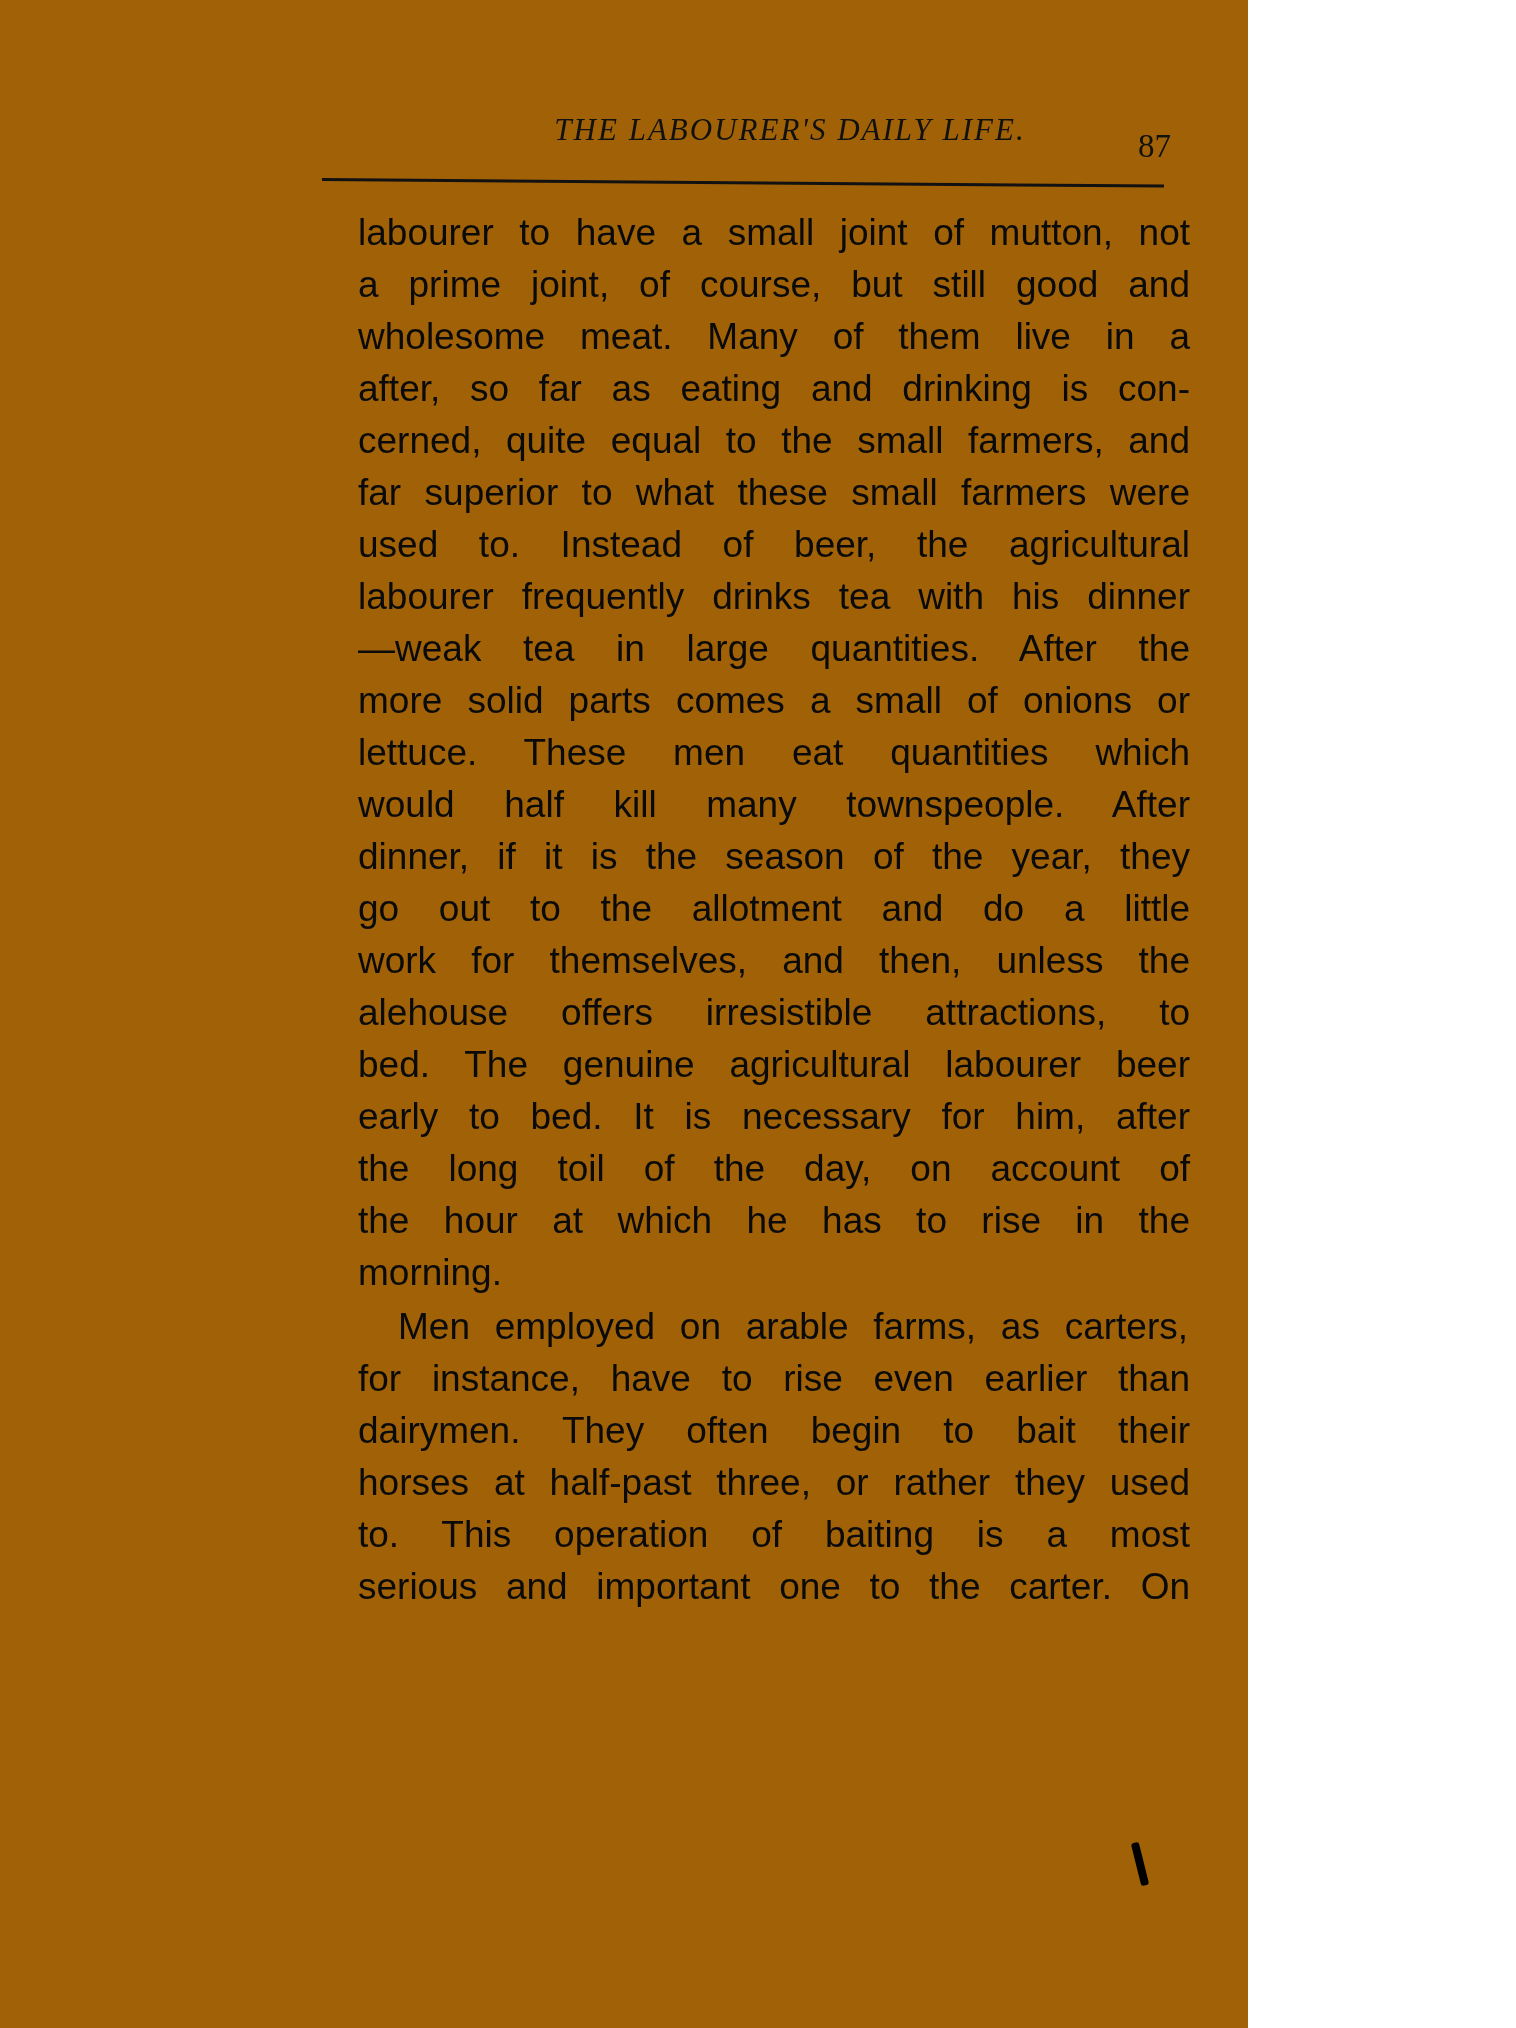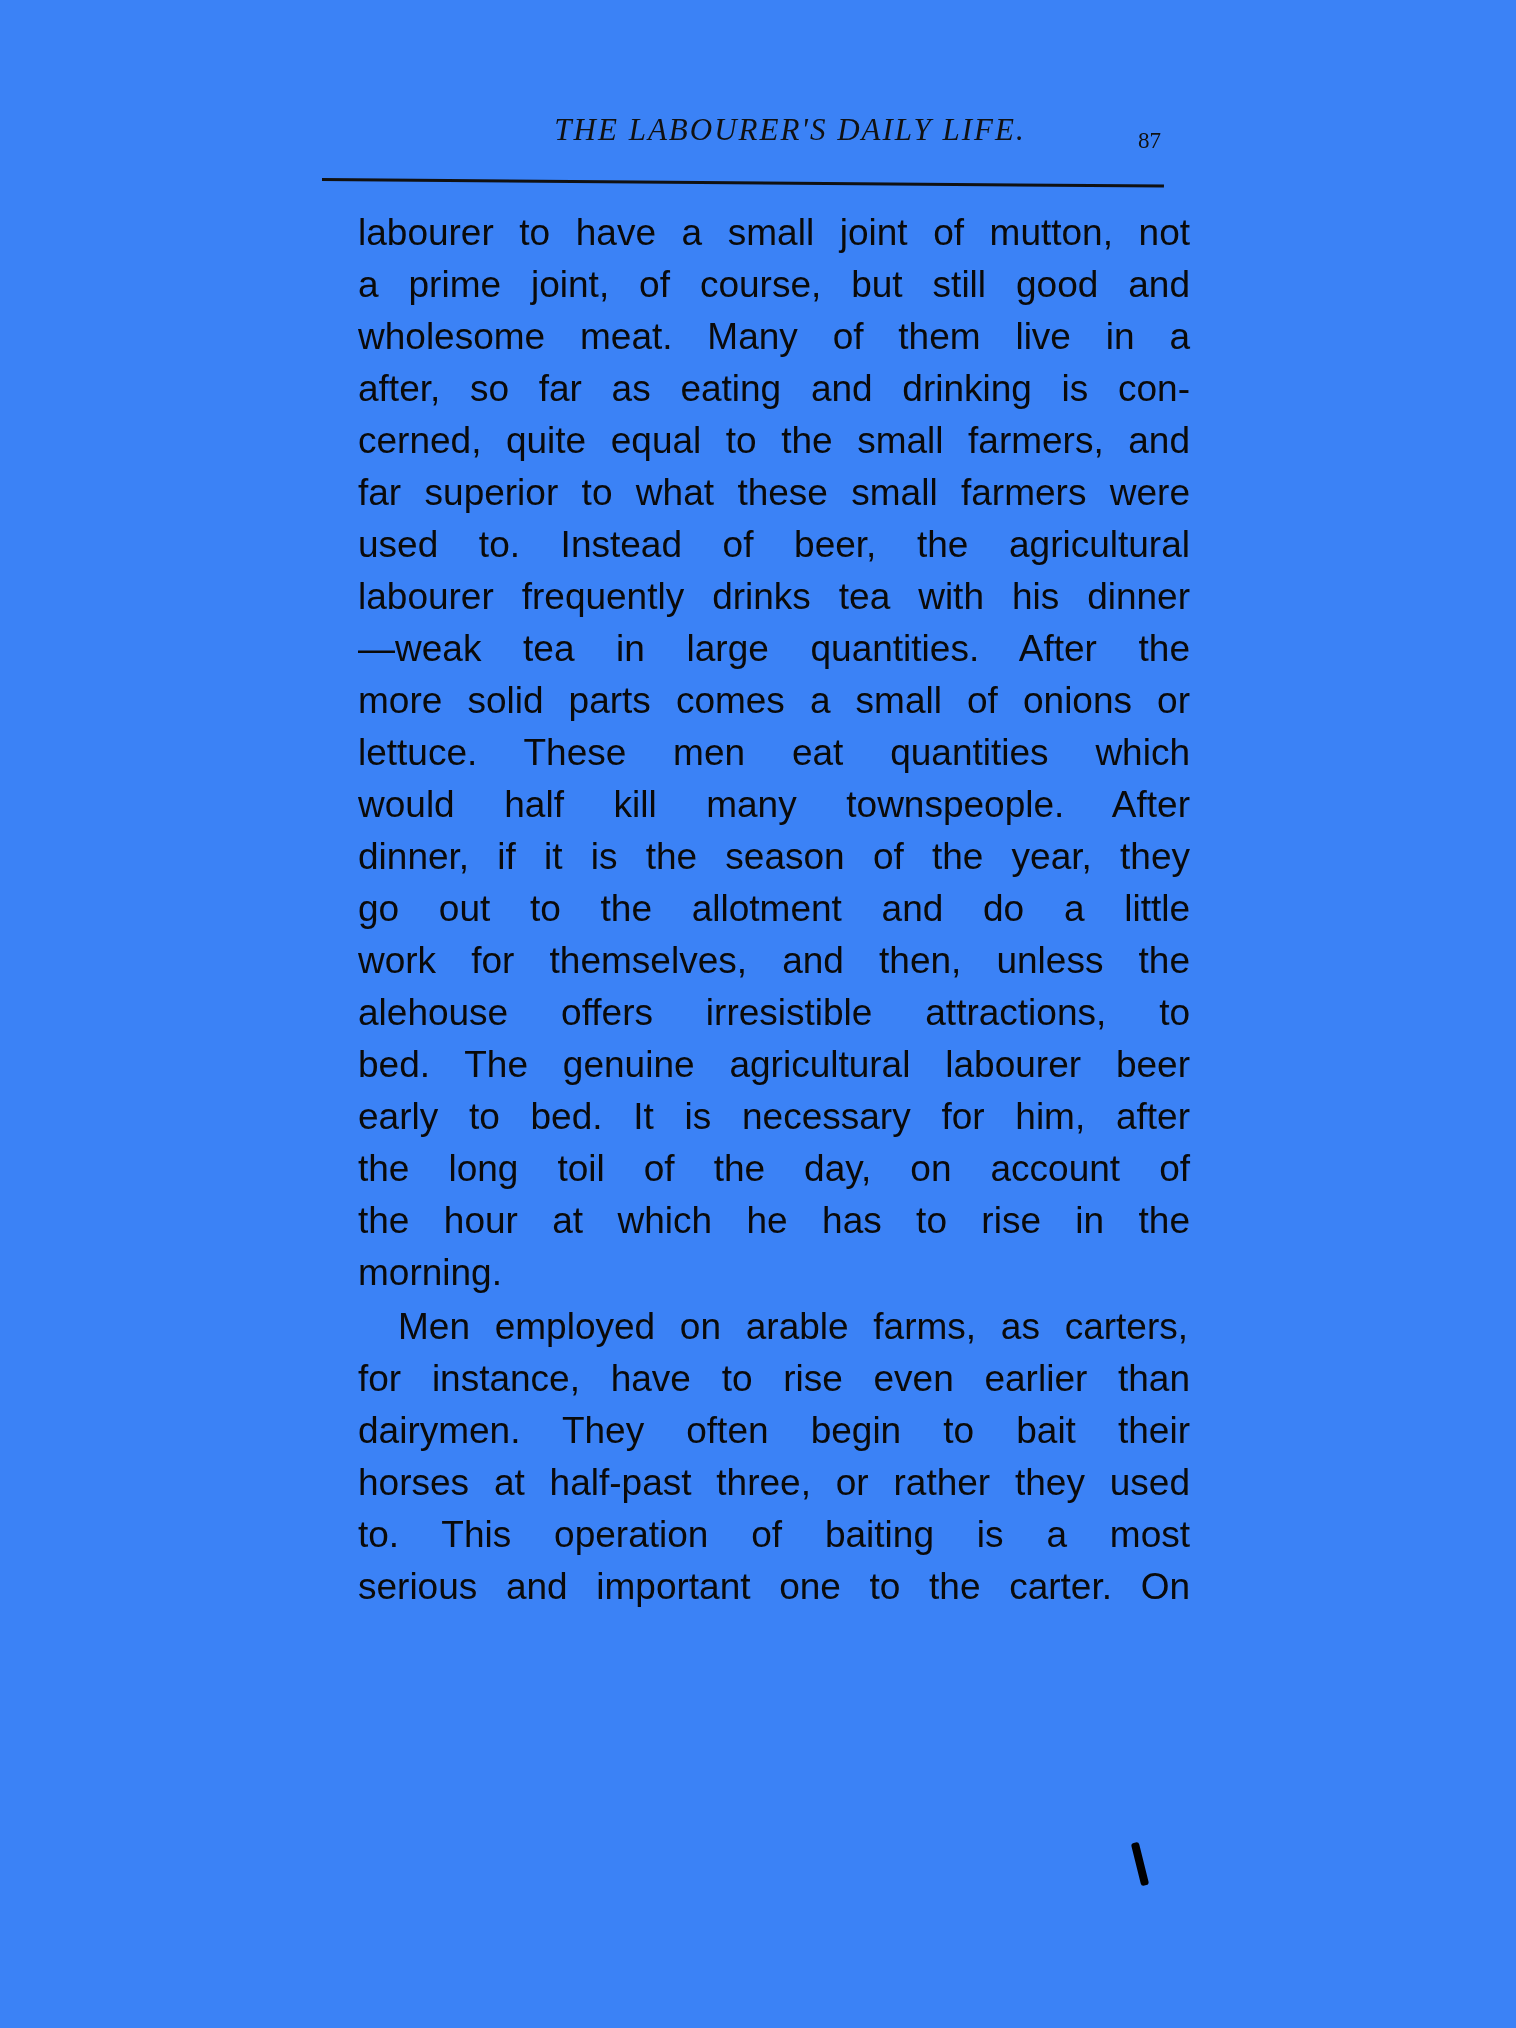--- a/index.html
+++ b/index.html
@@ -1,25 +1,25 @@
 <!DOCTYPE html>
 <html><head>
 <meta charset="utf-8">
 <style>
   html, body { margin:0; padding:0; background:#ffffff; }
   body { width:1516px; height:2028px; position:relative; overflow:hidden; }
-  .page { position:absolute; left:0; top:0; width:1516px; height:2028px; background:#3b82f6; }
+  .page { position:absolute; left:0; top:0; width:1248px; height:2028px; background:#a16207; }
   .running-head {
     position:absolute; left:470px; top:112px; width:640px; text-align:center;
     font-family:"Liberation Serif", serif; font-style:italic; font-size:31px;
     letter-spacing:2px; color:#111;
   }
   .page-num {
     position:absolute; left:1138px; top:128px;
-    font-family:"Liberation Serif", serif; font-size:23px; color:#111;
+    font-family:"Liberation Serif", serif; font-size:33px; color:#111;
   }
   .rule {
     position:absolute; left:322px; top:178px; width:842px; height:0;
     border-top:3px solid #111; transform:rotate(0.45deg); transform-origin:left center;
   }
   .body-text { position:absolute; left:0; top:0; width:100%; height:100%; }
   .line {
     position:absolute; left:333px; width:832px; height:50px;
     font-family:Liberation Sans, sans-serif; font-size:37px; line-height:50px;
     color:#0a0a0a; text-align:justify; text-align-last:justify; white-space:nowrap;margin-left:25px;

